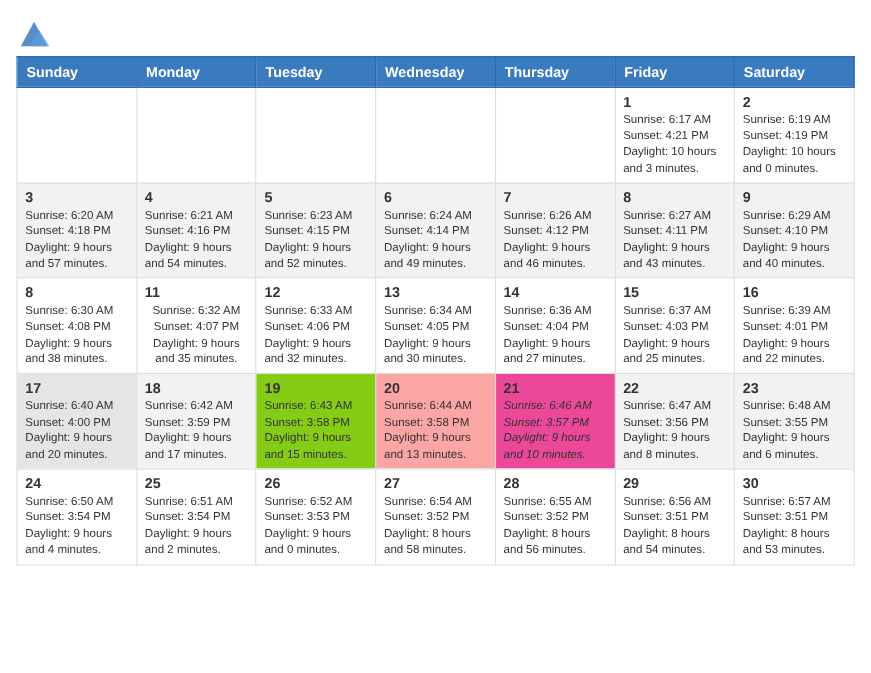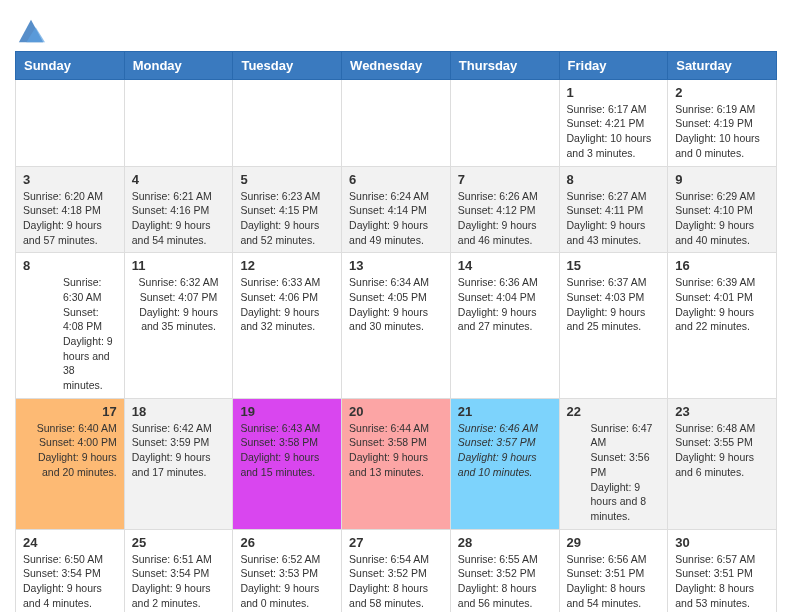--- a/index.html
+++ b/index.html
@@ -183,21 +183,21 @@
         <td style="background-color: rgb(242, 242, 242);">
           <div class="day-number">9</div>
           <div class="day-info" style="white-space: pre-line;">Sunrise: 6:29 AM
 Sunset: 4:10 PM
 Daylight: 9 hours and 40 minutes.</div>
         </td>
       </tr>
       <tr>
         <td>
           <div class="day-number">8</div>
-          <div class="day-info" style="white-space: pre-line; margin-left: 40px;">Sunrise: 6:30 AM
+          <div class="day-info" style="white-space: pre-line;">Sunrise: 6:30 AM
 Sunset: 4:08 PM
 Daylight: 9 hours and 38 minutes.</div>
         </td>
         <td>
           <div class="day-number">11</div>
           <div class="day-info" style="white-space: pre-line; text-align: center;">Sunrise: 6:32 AM
 Sunset: 4:07 PM
 Daylight: 9 hours and 35 minutes.</div>
         </td>
         <td>
@@ -225,53 +225,53 @@
 Daylight: 9 hours and 25 minutes.</div>
         </td>
         <td>
           <div class="day-number">16</div>
           <div class="day-info" style="white-space: pre-line;">Sunrise: 6:39 AM
 Sunset: 4:01 PM
 Daylight: 9 hours and 22 minutes.</div>
         </td>
       </tr>
       <tr>
-        <td style="background-color: #fdba74; text-align: right;">
+        <td style="background-color: #e5e5e5;">
           <div class="day-number">17</div>
           <div class="day-info" style="white-space: pre-line;">Sunrise: 6:40 AM
 Sunset: 4:00 PM
 Daylight: 9 hours and 20 minutes.</div>
         </td>
         <td style="background-color: rgb(242, 242, 242);">
           <div class="day-number">18</div>
           <div class="day-info" style="white-space: pre-line;">Sunrise: 6:42 AM
 Sunset: 3:59 PM
 Daylight: 9 hours and 17 minutes.</div>
         </td>
-        <td style="background-color: #d946ef;">
+        <td style="background-color: #84cc16;">
           <div class="day-number">19</div>
           <div class="day-info" style="white-space: pre-line;">Sunrise: 6:43 AM
 Sunset: 3:58 PM
 Daylight: 9 hours and 15 minutes.</div>
         </td>
         <td style="background-color: #fca5a5;">
           <div class="day-number">20</div>
           <div class="day-info" style="white-space: pre-line;">Sunrise: 6:44 AM
 Sunset: 3:58 PM
 Daylight: 9 hours and 13 minutes.</div>
         </td>
-        <td style="background-color: #7dd3fc;">
+        <td style="background-color: #ec4899;">
           <div class="day-number">21</div>
           <div class="day-info" style="white-space: pre-line; font-style: italic;">Sunrise: 6:46 AM
 Sunset: 3:57 PM
 Daylight: 9 hours and 10 minutes.</div>
         </td>
         <td style="background-color: rgb(242, 242, 242);">
           <div class="day-number">22</div>
-          <div class="day-info" style="white-space: pre-line; margin-left: 24px;">Sunrise: 6:47 AM
+          <div class="day-info" style="white-space: pre-line;">Sunrise: 6:47 AM
 Sunset: 3:56 PM
 Daylight: 9 hours and 8 minutes.</div>
         </td>
         <td style="background-color: rgb(242, 242, 242);">
           <div class="day-number">23</div>
           <div class="day-info" style="white-space: pre-line;">Sunrise: 6:48 AM
 Sunset: 3:55 PM
 Daylight: 9 hours and 6 minutes.</div>
         </td>
       </tr>

